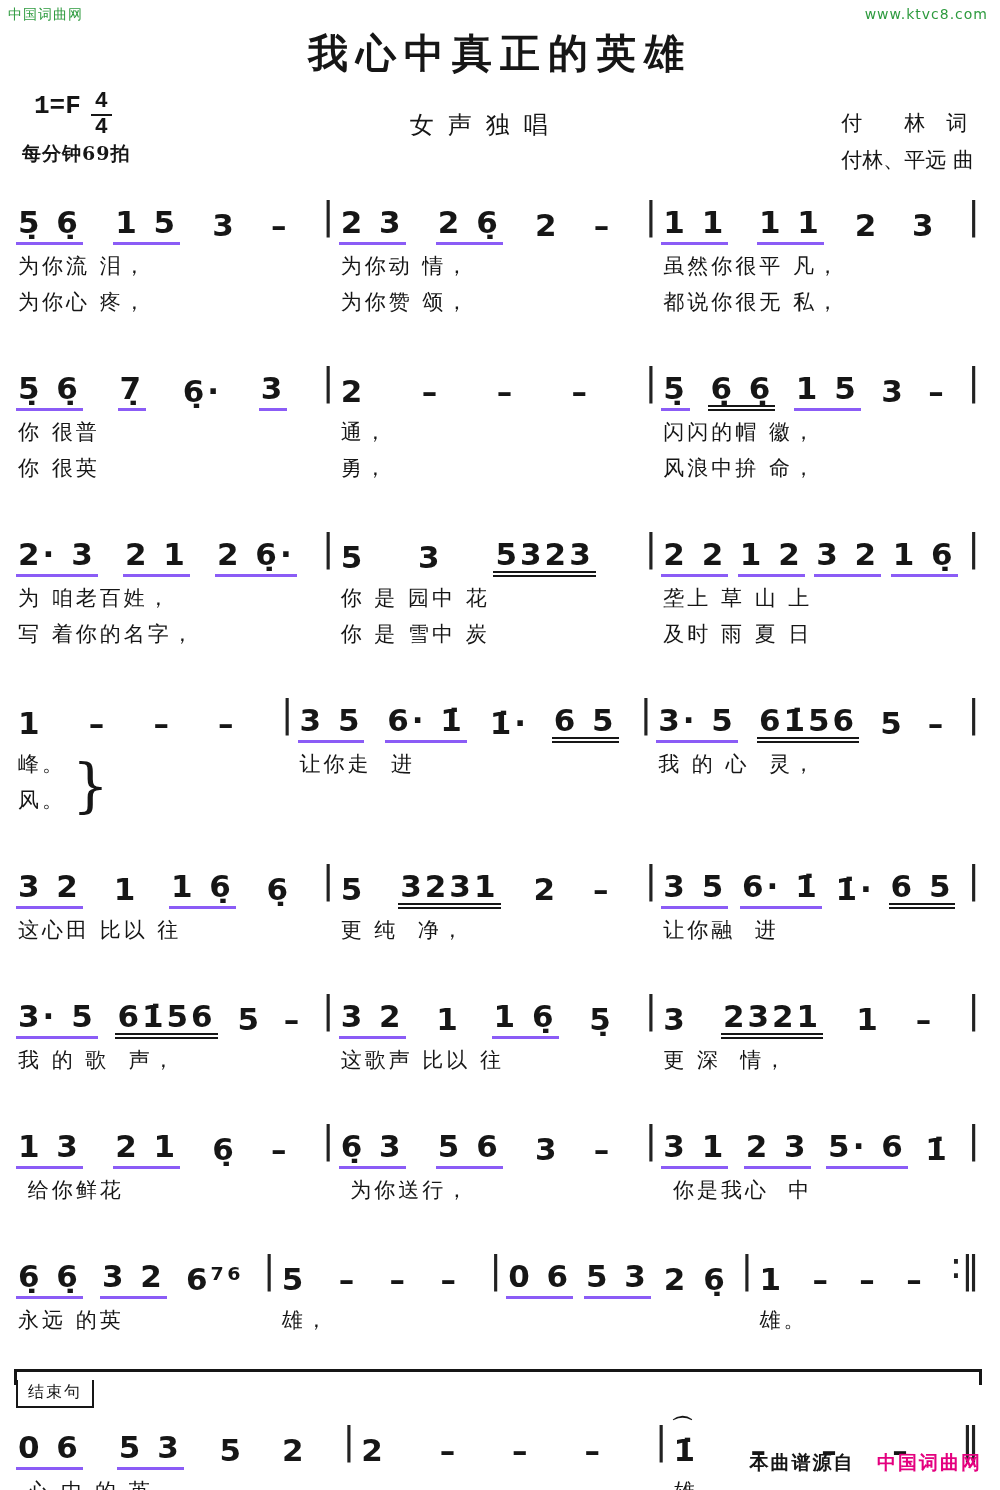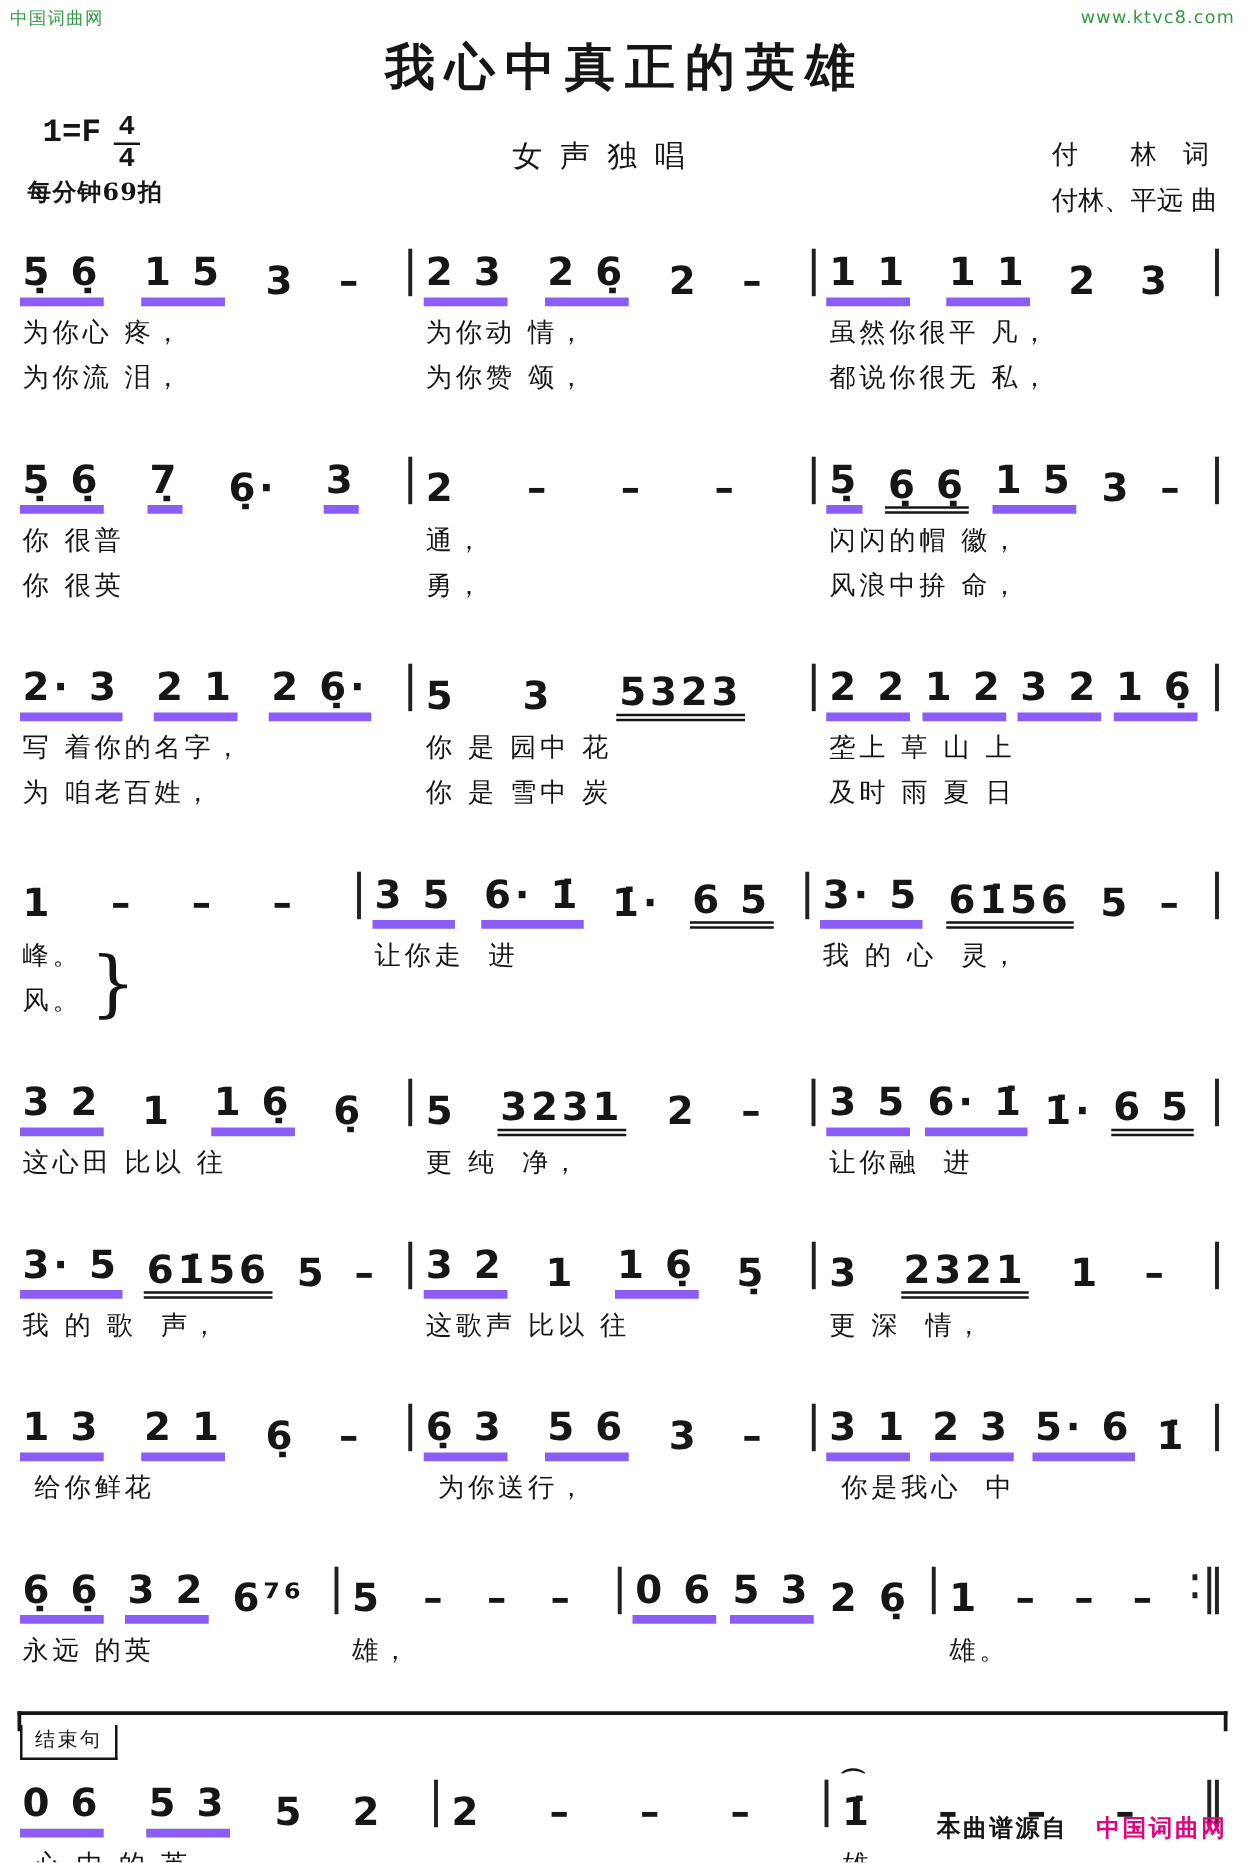--- a/index.html
+++ b/index.html
@@ -26,21 +26,21 @@
   .credits{position:absolute;right:0;top:18px;text-align:left;font-size:21px;
            font-family:"DejaVu Serif",serif;line-height:1.75;}
   
   .score{padding:6px 18px 0 14px;}
   .system{margin-bottom:27px;}
   .measures{display:flex;}
   .measure{flex:1 1 0;padding:0 2px;min-width:0;}
   .notes{display:flex;align-items:flex-end;justify-content:space-between;
          font-weight:700;font-size:31px;height:60px;position:relative;line-height:1.1;}
   .grp{padding:0 2px 3px;white-space:pre;letter-spacing:3px;position:relative;}
-  .u1{border-bottom:7px solid #8b5cf6;}
+  .u1{border-bottom:3px solid #8b5cf6;}
   .u2{border-bottom:6px double #161616;padding-bottom:0;}
   .bar{font-weight:400;font-size:38px;line-height:1;align-self:center;color:#222;}
   .fermata{position:absolute;top:-18px;left:0px;font-size:22px;letter-spacing:0;}
   .lyrics{font-family:"DejaVu Serif",serif;font-size:21px;letter-spacing:3px;
           padding:7px 4px 0 2px;}
   .lyr{height:36px;white-space:pre;}
   .brace-wrap{display:flex;align-items:center;}
   .brace{font-size:58px;font-weight:400;margin-left:6px;line-height:0.9;
          font-family:"DejaVu Serif",serif;}
   
@@ -90,22 +90,22 @@
         <div class="measures">
           <div class="measure" style="flex-grow: 1;">
             <div class="notes">
               <span class="grp u1">5̣ 6̣</span>
               <span class="grp u1">1 5</span>
               <span class="grp">3</span>
               <span class="grp">–</span>
               <span class="bar">|</span>
             </div>
             <div class="lyrics">
+              <div class="lyr">为你流 泪，</div>
               <div class="lyr">为你心 疼，</div>
-              <div class="lyr">为你流 泪，</div>
             </div>
           </div>
           <div class="measure" style="flex-grow: 1;">
             <div class="notes">
               <span class="grp u1">2 3</span>
               <span class="grp u1">2 6̣</span>
               <span class="grp">2</span>
               <span class="grp">–</span>
               <span class="bar">|</span>
             </div>
@@ -176,22 +176,22 @@
       <div class="system">
         <div class="measures">
           <div class="measure" style="flex-grow: 1;">
             <div class="notes">
               <span class="grp u1">2· 3</span>
               <span class="grp u1">2 1</span>
               <span class="grp u1">2 6̣·</span>
               <span class="bar">|</span>
             </div>
             <div class="lyrics">
+              <div class="lyr">为 咱老百姓，</div>
               <div class="lyr">写 着你的名字，</div>
-              <div class="lyr">为 咱老百姓，</div>
             </div>
           </div>
           <div class="measure" style="flex-grow: 1;">
             <div class="notes">
               <span class="grp">5</span>
               <span class="grp">3</span>
               <span class="grp u2">5323</span>
               <span class="bar">|</span>
             </div>
             <div class="lyrics">

